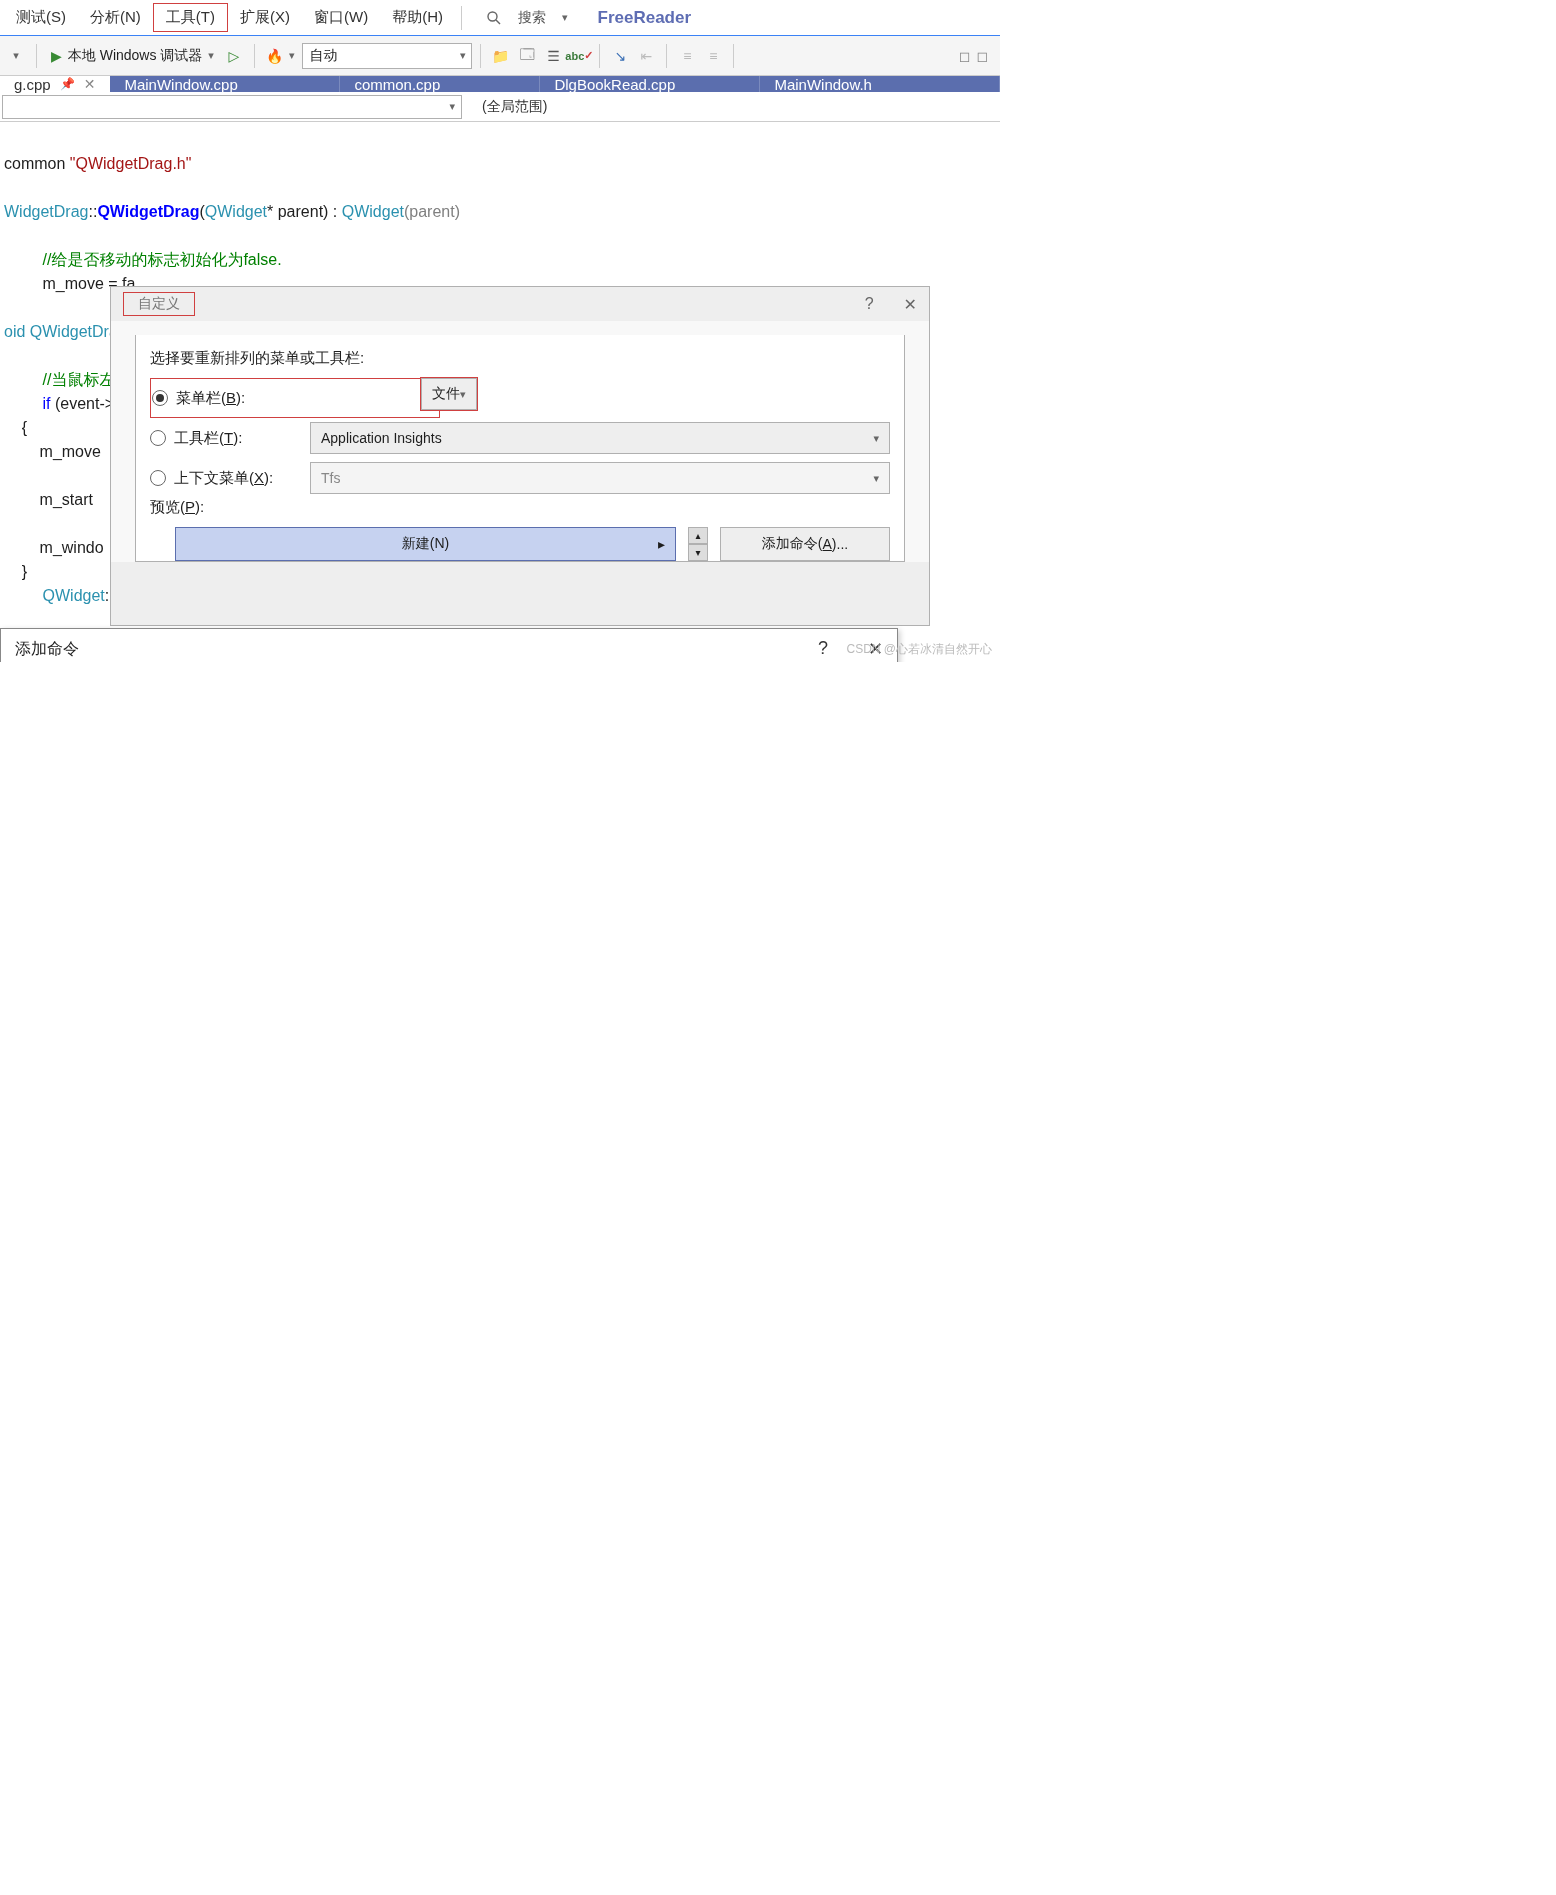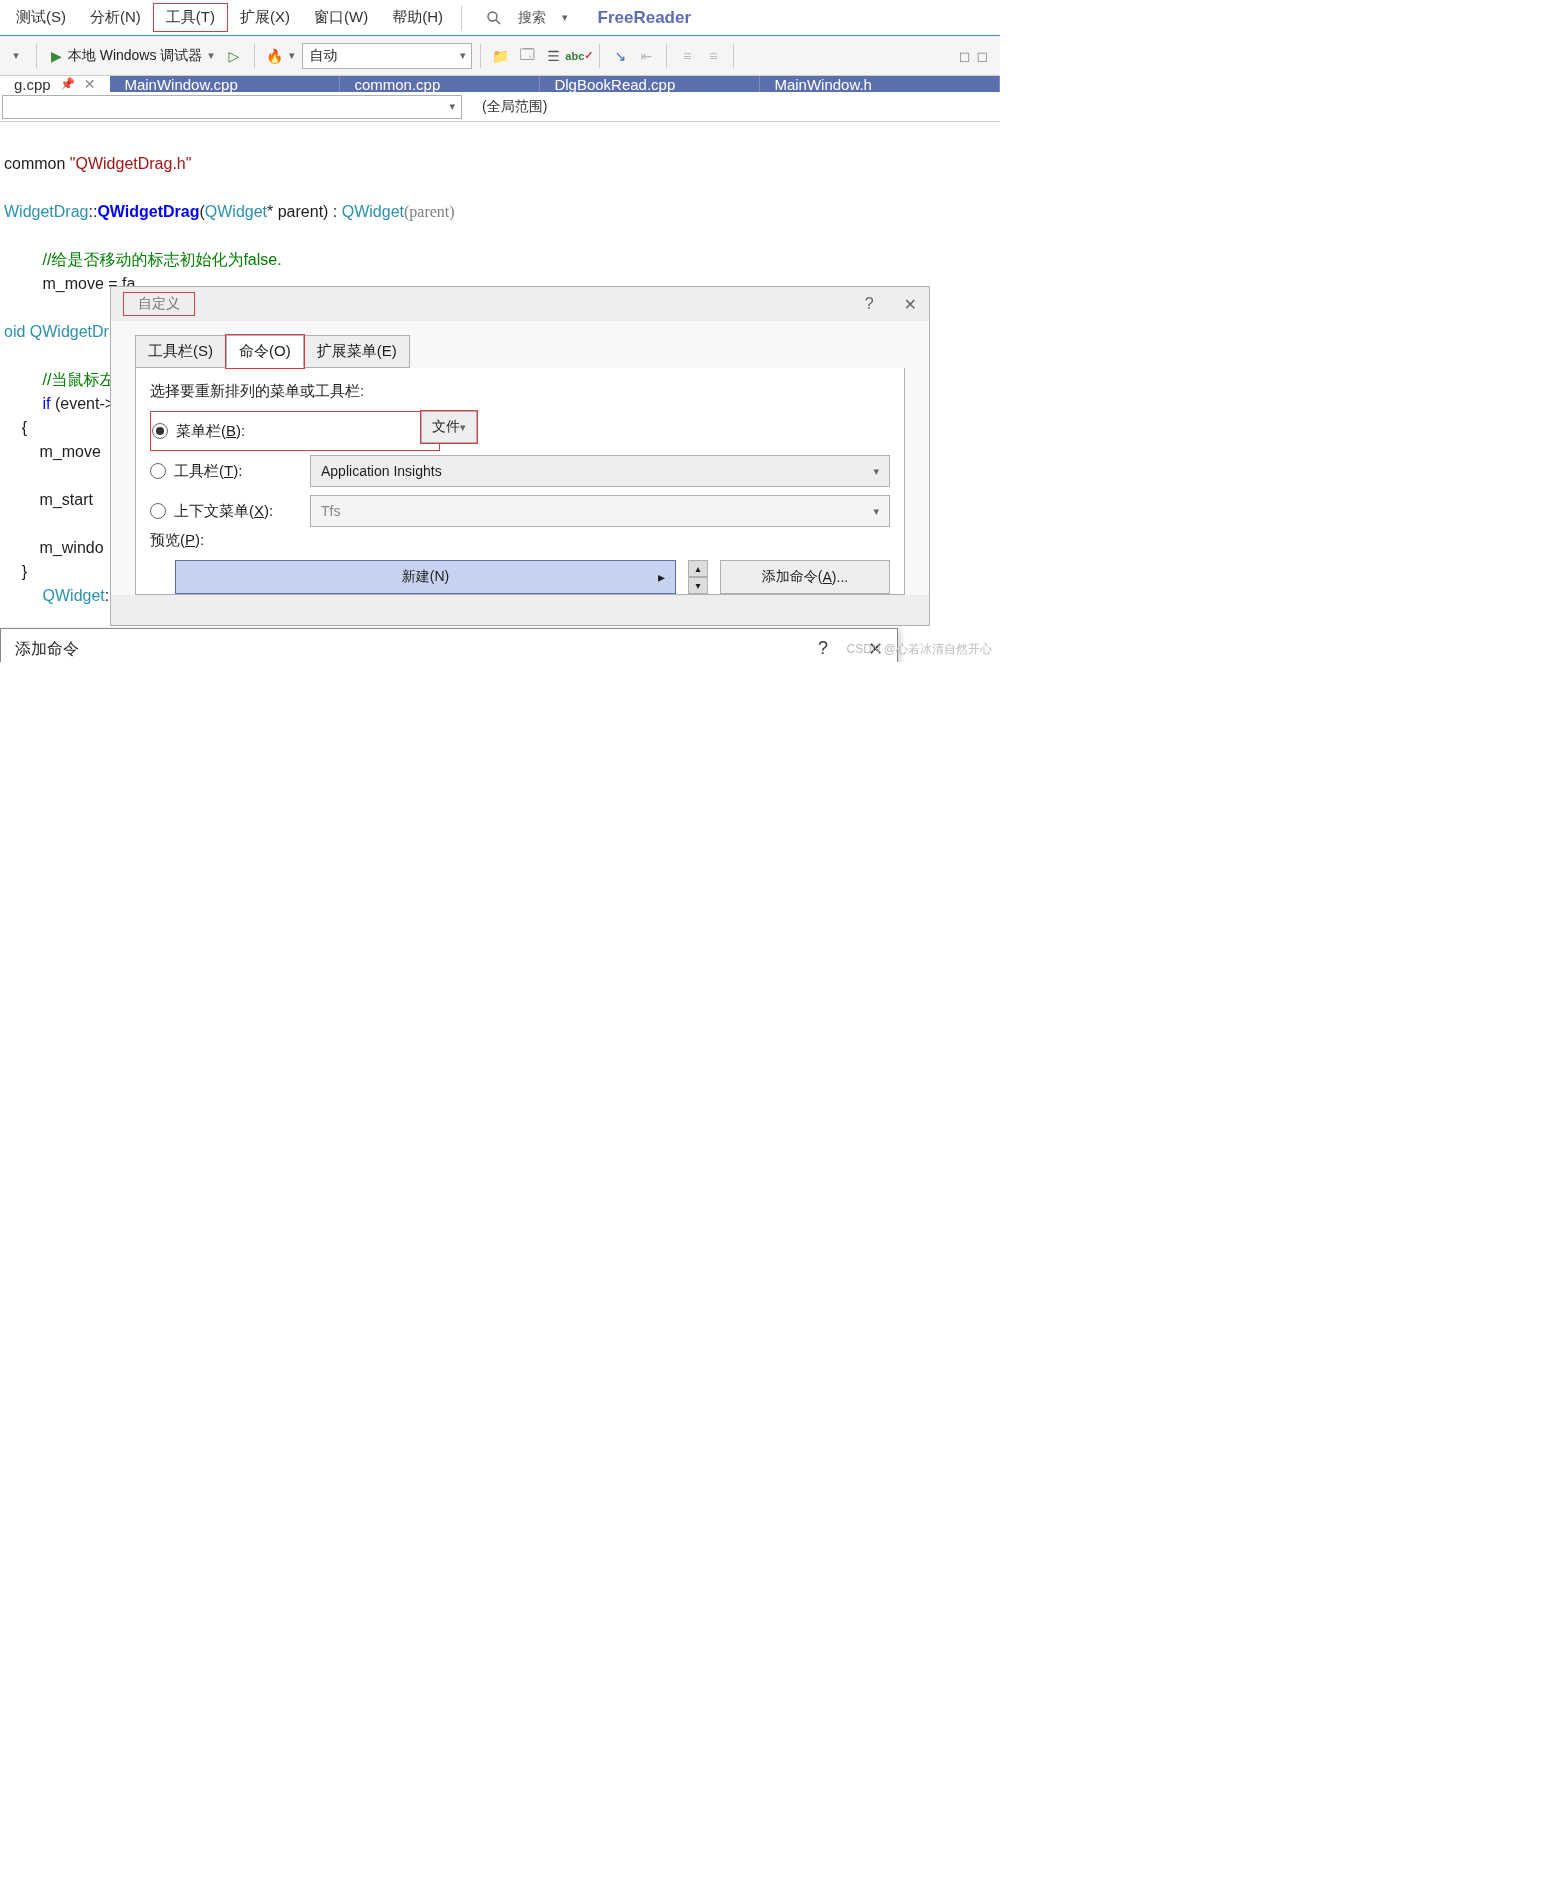--- a/index.html
+++ b/index.html
@@ -33,21 +33,21 @@
 .scopebar { display: flex; height: 30px; border-bottom: 1px solid #ccc; align-items: center; }
 .scope-left { flex: 0 0 460px; border: 1px solid #b0b0b0; height: 24px; display: flex; align-items: center; justify-content: flex-end; padding-right: 6px; margin: 2px; }
 .scope-right { padding-left: 18px; color: #333; }
 
 
 .code { font-family: Consolas, monospace; font-size: 16px; padding: 6px 4px; line-height: 24px; white-space: pre; }
 .c-kw { color: #0000ff; }
 .c-type { color: #2b91af; }
 .c-str { color: #a31515; }
 .c-comment { color: #008000; }
-.c-var { color: #808080; font-family: Liberation Serif, serif; }
+.c-var { color: #808080; }
 .c-boldblue { color: #0000ff; font-weight: bold; }
 
 
 .dlg-customize { position: absolute; left: 110px; top: 286px; width: 820px; height: 340px; background: #eee; border: 1px solid #b0b0b0; }
 .dlg-title { height: 34px; display: flex; align-items: center; padding: 0 12px; color: #777; justify-content: space-between; }
 .dlg-title .boxed { border: 1px solid #d04040; padding: 2px 14px; }
 .dlg-title .icons { display: flex; gap: 30px; color: #666; font-size: 16px; }
 .dlg-body { background: #f8f8f8; padding: 14px 24px 0 24px; }
 .dlg-tabs { display: flex; }
 .dlg-tab { padding: 6px 12px; border: 1px solid #b0b0b0; background: #eee; font-size: 15px; }
@@ -219,25 +219,20 @@
 
 <div class="dlg-customize">
   <div class="dlg-title">
     <span class="boxed">自定义</span>
     <span class="icons">
       <span>?</span>
       <span>✕</span>
     </span>
   </div>
   <div class="dlg-body">
-    <div class="dlg-tabs">
-      <div class="dlg-tab"><span>工具栏(S)</span></div>
-      <div class="dlg-tab active boxred"><span>命令(O)</span></div>
-      <div class="dlg-tab"><span>扩展菜单(E)</span></div>
-    </div>
     <div class="dlg-section">
       <div class="dlg-label">选择要重新排列的菜单或工具栏:</div>
       <div class="radio-row" style="outline:1px solid #d04040; outline-offset:-1px; width:290px; padding-left:2px;">
         <span class="radio checked"></span>
         <span class="radio-lbl">菜单栏(<u>B</u>):</span>
       </div>
       <div style="position:absolute; left:310px; width:580px;">
         <div class="combo boxred" style="position:absolute; top:-40px;">
             <span>文件</span>
             <span class="chev">▾</span>

